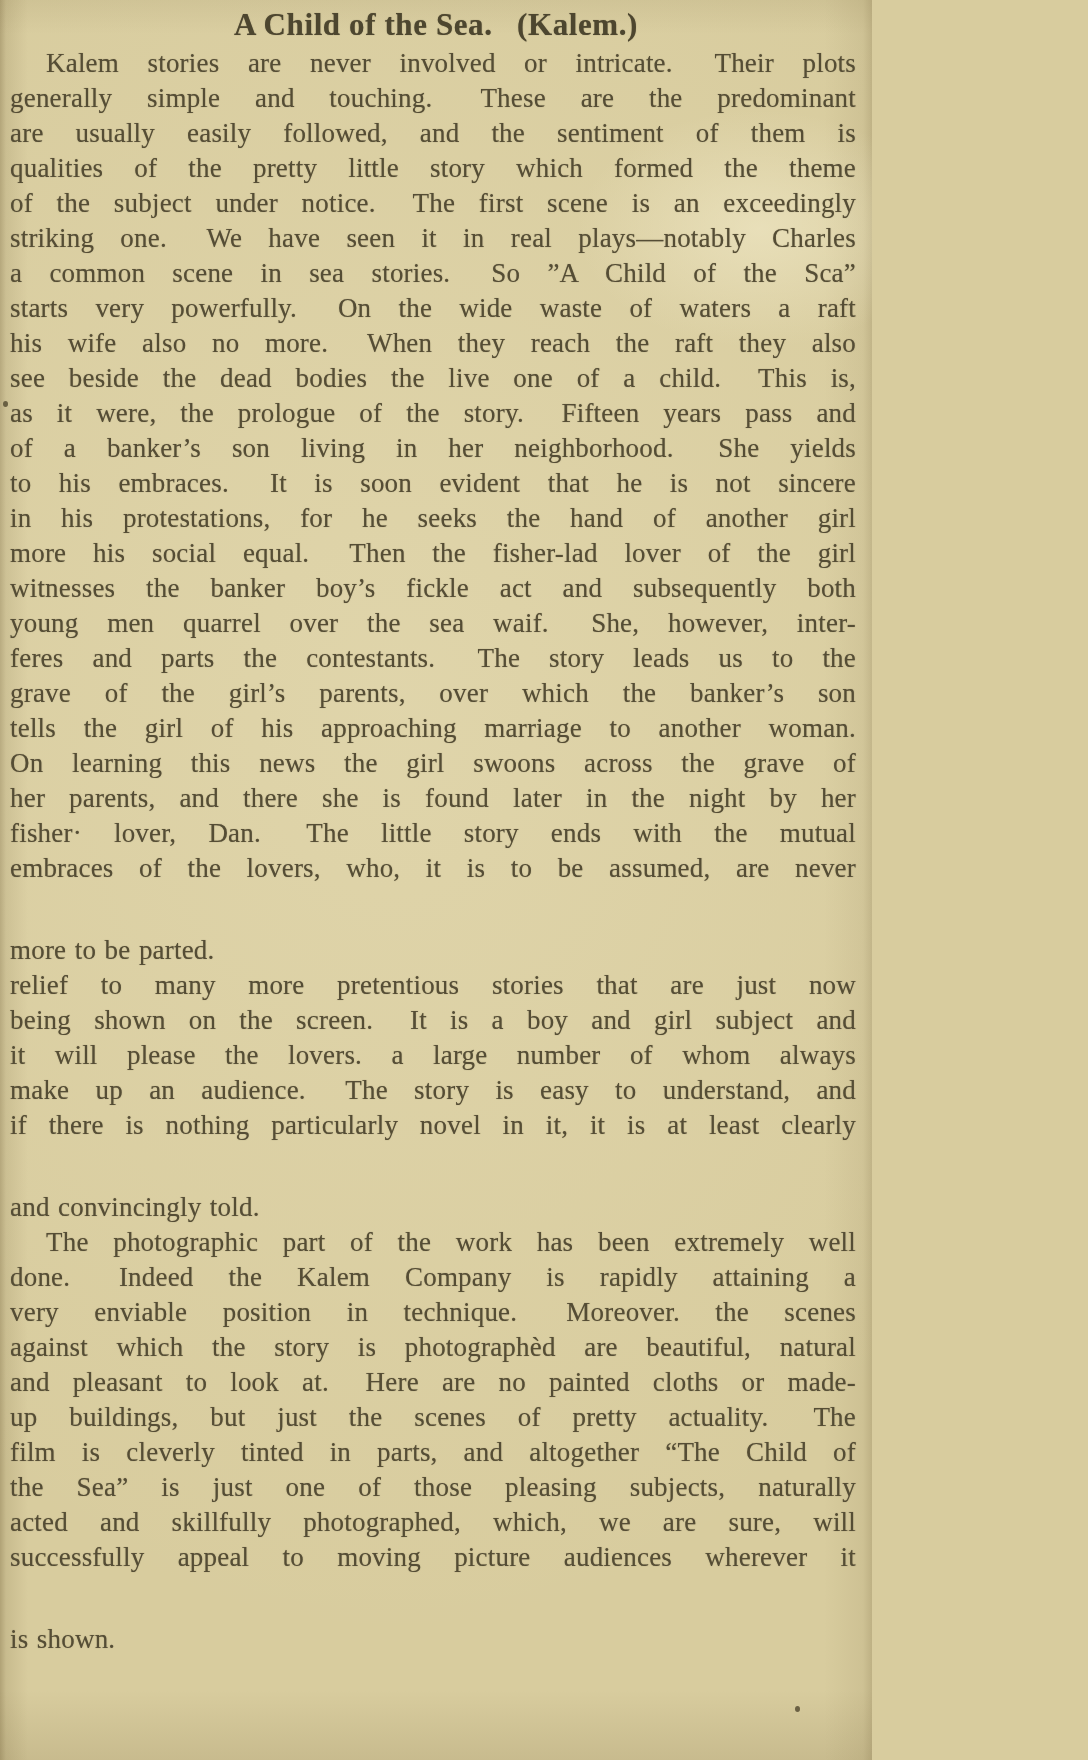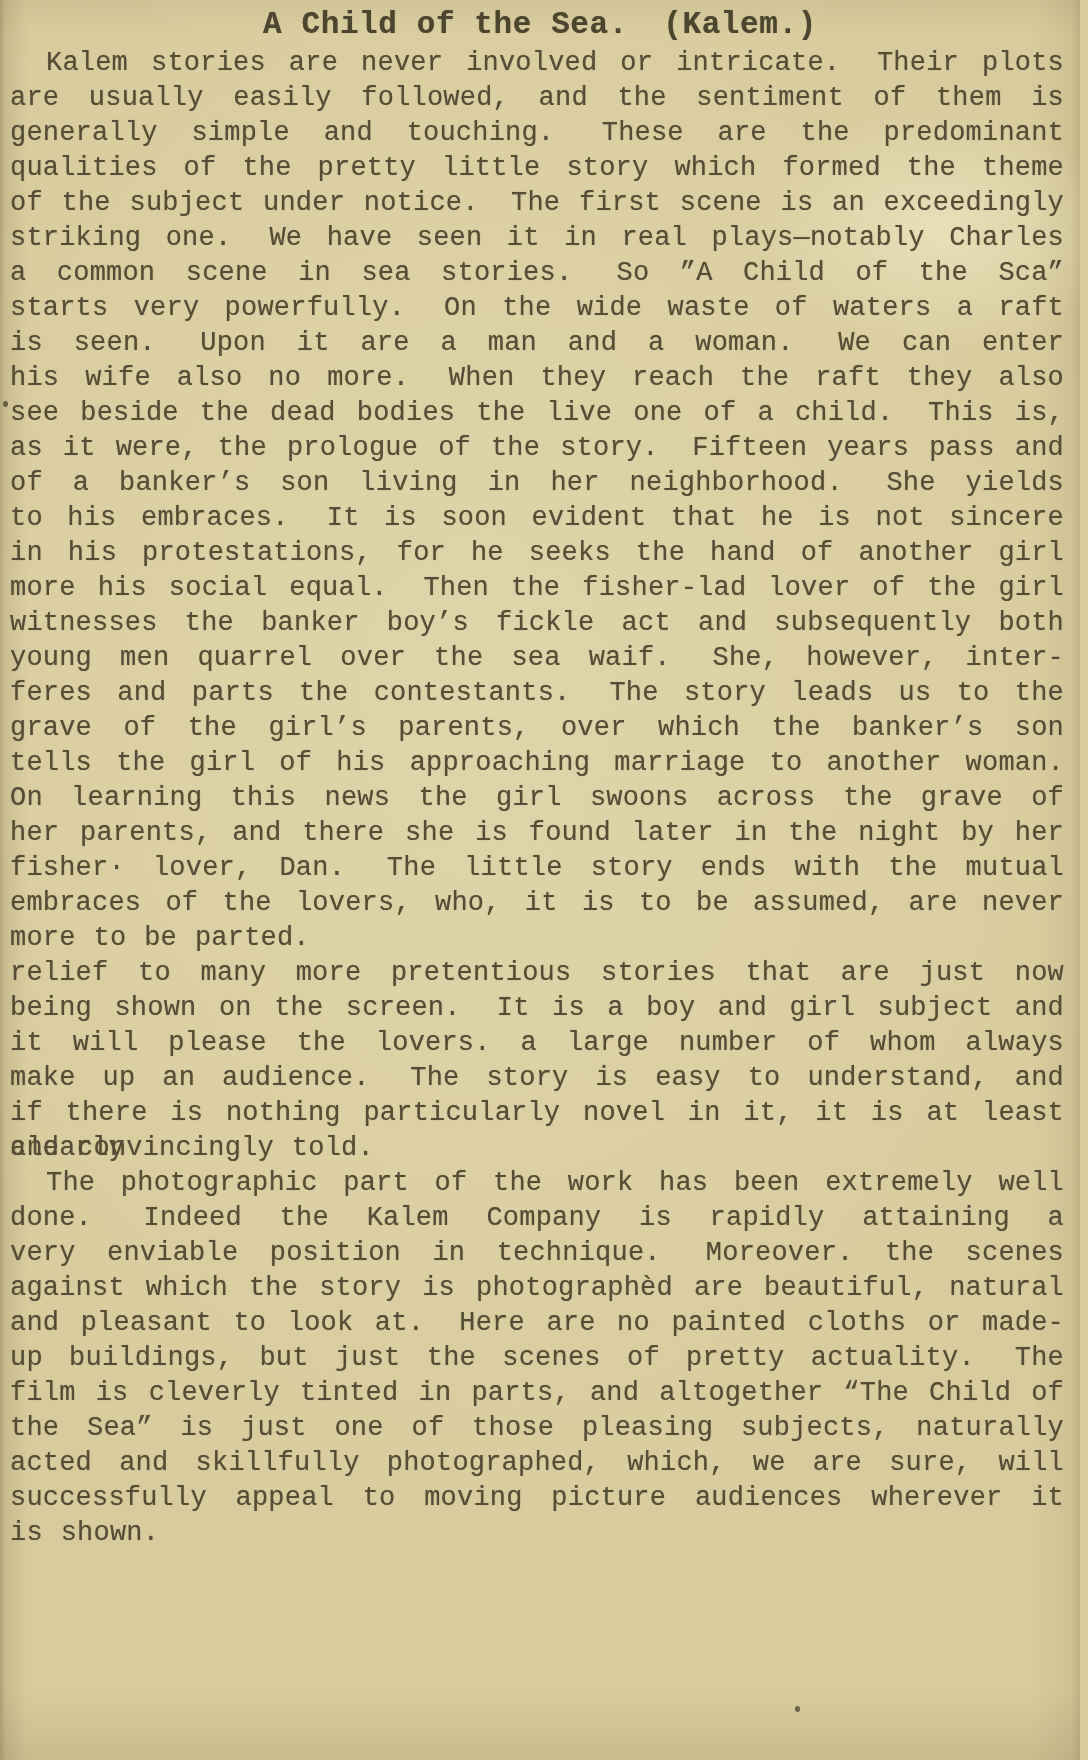--- a/index.html
+++ b/index.html
@@ -2,23 +2,23 @@
 <html><head>
 <meta charset="utf-8">
 <style>
   html, body { margin: 0; padding: 0; }
   body {
     width: 1088px; height: 1760px; overflow: hidden;
     background: #d8cc9e;
   }
   .page {
     position: relative;
-    width: 1080px; height: 1760px;
+    width: 872px; height: 1760px;
     box-sizing: border-box;
-    font-family: Liberation Mono, monospace;
+    font-family: Liberation Serif, serif;
     color: #554d35;
     background-color: #d8cc9e;
     background-image:
       radial-gradient(ellipse 260px 170px at 87% 13%, rgba(240,232,198,.65), rgba(240,232,198,0) 70%),
       radial-gradient(ellipse 900px 1200px at 45% 40%, rgba(241,233,199,.30), rgba(241,233,199,0) 78%),
       linear-gradient(90deg, rgba(116,99,58,.40) 0px, rgba(116,99,58,.16) 6px, rgba(116,99,58,0) 28px),
       linear-gradient(270deg, rgba(116,99,58,.26) 0px, rgba(116,99,58,.10) 9px, rgba(116,99,58,0) 48px),
       linear-gradient(180deg, rgba(116,99,58,.10) 0px, rgba(116,99,58,0) 34px),
       linear-gradient(0deg, rgba(116,99,58,.16) 0px, rgba(116,99,58,0) 70px),
       radial-gradient(ellipse 140% 120% at 50% 45%, rgba(0,0,0,0) 70%, rgba(96,80,45,.15) 100%);
@@ -43,45 +43,44 @@
     line-height: 35px;
     height: 35px;
     text-align: justify;
     text-align-last: justify;
     letter-spacing: 0.2px;
     word-spacing: 1.5px;
     text-shadow: 0 0 1px rgba(85,77,53,.5);
     overflow: visible;
   }
   .tline.indent { text-indent: 36px; }
-  .tline.endline { text-align-last: left; }
+  .tline.endline { text-align-last: left; margin-top: 47px; }
   .ink-speck {
     position: absolute;
     background: rgba(88,79,53,.85);
     border-radius: 50%;
   }
   #speck-margin { left: 3px; top: 401px; width: 5px; height: 6px; }
   #speck-bottom { left: 795px; top: 1706px; width: 5px; height: 6px; }
 </style>
 </head>
 <body>
 
 <div class="page">
   <h1 class="title">A Child of the Sea.  (Kalem.)</h1>
 
   <div class="article-body">
       <div class="tline indent">Kalem stories are never involved or intricate.  Their plots</div>
+      <div class="tline">generally simple and touching.  These are the predominant</div>
       <div class="tline">are usually easily followed, and the sentiment of them is</div>
-      <div class="tline">generally simple and touching.  These are the predominant</div>
       <div class="tline">qualities of the pretty little story which formed the theme</div>
       <div class="tline">of the subject under notice.  The first scene is an exceedingly</div>
       <div class="tline">striking one.  We have seen it in real plays—notably Charles</div>
       <div class="tline">a common scene in sea stories.  So ”A Child of the Sca”</div>
       <div class="tline">starts very powerfully.  On the wide waste of waters a raft</div>
-      <div class="tline">is seen.  Upon it are a man and a woman.  We can enter</div>
       <div class="tline">his wife also no more.  When they reach the raft they also</div>
       <div class="tline">see beside the dead bodies the live one of a child.  This is,</div>
       <div class="tline">as it were, the prologue of the story.  Fifteen years pass and</div>
       <div class="tline">of a banker’s son living in her neighborhood.  She yields</div>
       <div class="tline">to his embraces.  It is soon evident that he is not sincere</div>
       <div class="tline">in his protestations, for he seeks the hand of another girl</div>
       <div class="tline">more his social equal.  Then the fisher-lad lover of the girl</div>
       <div class="tline">witnesses the banker boy’s fickle act and subsequently both</div>
       <div class="tline">young men quarrel over the sea waif.  She, however, inter-</div>
       <div class="tline">feres and parts the contestants.  The story leads us to the</div>

